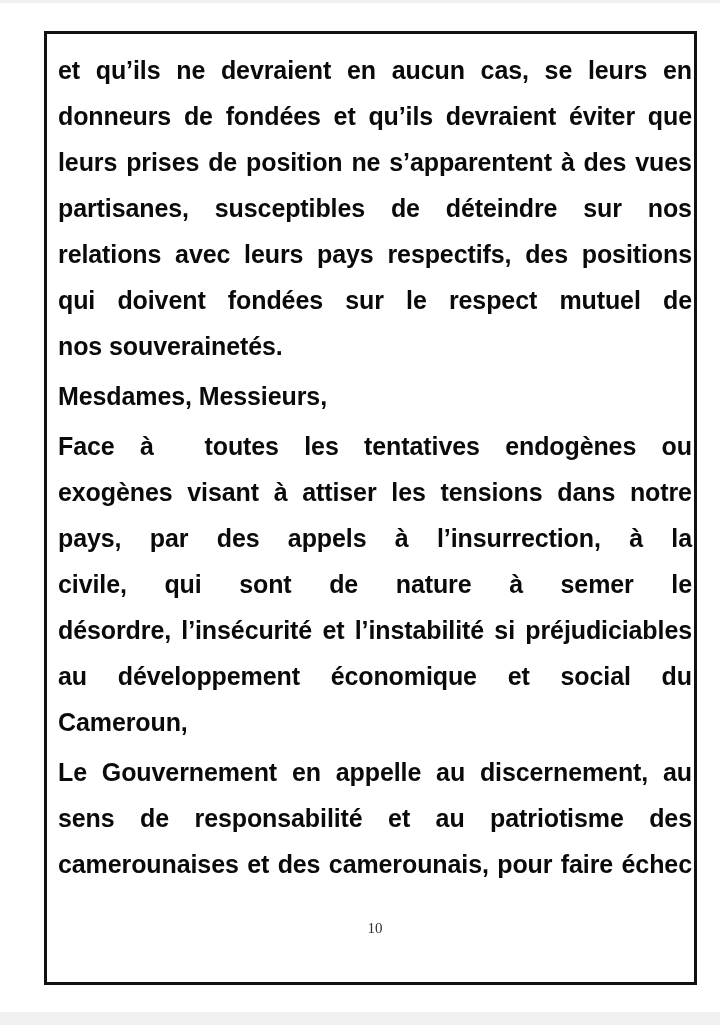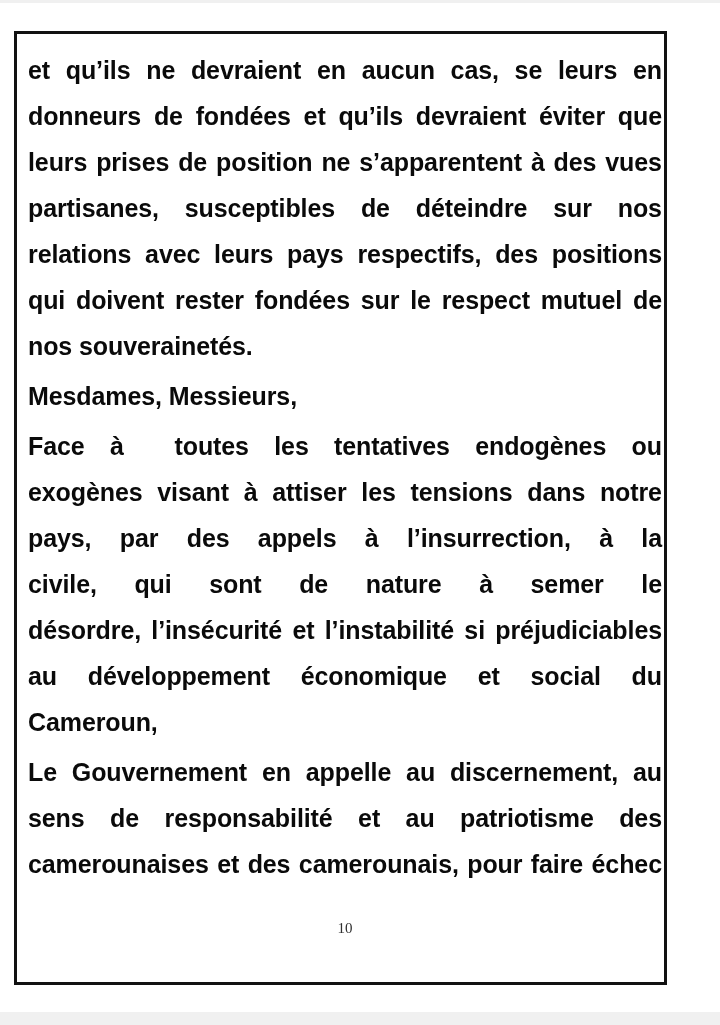--- a/index.html
+++ b/index.html
@@ -32,21 +32,21 @@
     position: absolute;
     left: 0;
     top: 1012px;
     width: 720px;
     height: 13px;
     background: #f0f0f0;
   }
   
   .page {
     position: absolute;
-    left: 14px;
+    left: 44px;
     top: 31px;
     width: 653px;
     height: 954px;
     background: #ffffff;
     border: 3px solid #111111;
     box-sizing: border-box;
   }
   .page-body {
     position: absolute;
     left: 11px;
@@ -96,21 +96,21 @@
 
   <div class="page">
     <div class="page-body">
       <div id="paragraphs">
           <div class="para">
             <div class="line"><span>et</span><span>qu’ils</span><span>ne</span><span>devraient</span><span>en</span><span>aucun</span><span>cas,</span><span>se</span><span>leurs</span><span>en</span></div>
             <div class="line"><span>donneurs</span><span>de</span><span>fondées</span><span>et</span><span>qu’ils</span><span>devraient</span><span>éviter</span><span>que</span></div>
             <div class="line"><span>leurs</span><span>prises</span><span>de</span><span>position</span><span>ne</span><span>s’apparentent</span><span>à</span><span>des</span><span>vues</span></div>
             <div class="line"><span>partisanes,</span><span>susceptibles</span><span>de</span><span>déteindre</span><span>sur</span><span>nos</span></div>
             <div class="line"><span>relations</span><span>avec</span><span>leurs</span><span>pays</span><span>respectifs,</span><span>des</span><span>positions</span></div>
-            <div class="line"><span>qui</span><span>doivent</span><span>rester</span><span>fondées</span><span>sur</span><span>le</span><span>respect</span><span>mutuel</span><span>de</span></div>
+            <div class="line"><span>qui</span><span>doivent</span><span>fondées</span><span>sur</span><span>le</span><span>respect</span><span>mutuel</span><span>de</span></div>
             <div class="line flush">nos souverainetés.</div>
           </div>
           <div class="para">
             <div class="line flush">Mesdames, Messieurs,</div>
           </div>
           <div class="para">
             <div class="line"><span>Face</span><span>à</span><span></span><span>toutes</span><span>les</span><span>tentatives</span><span>endogènes</span><span>ou</span></div>
             <div class="line"><span>exogènes</span><span>visant</span><span>à</span><span>attiser</span><span>les</span><span>tensions</span><span>dans</span><span>notre</span></div>
             <div class="line"><span>pays,</span><span>par</span><span>des</span><span>appels</span><span>à</span><span>l’insurrection,</span><span>à</span><span>la</span></div>
             <div class="line"><span>civile,</span><span>qui</span><span>sont</span><span>de</span><span>nature</span><span>à</span><span>semer</span><span>le</span></div>

